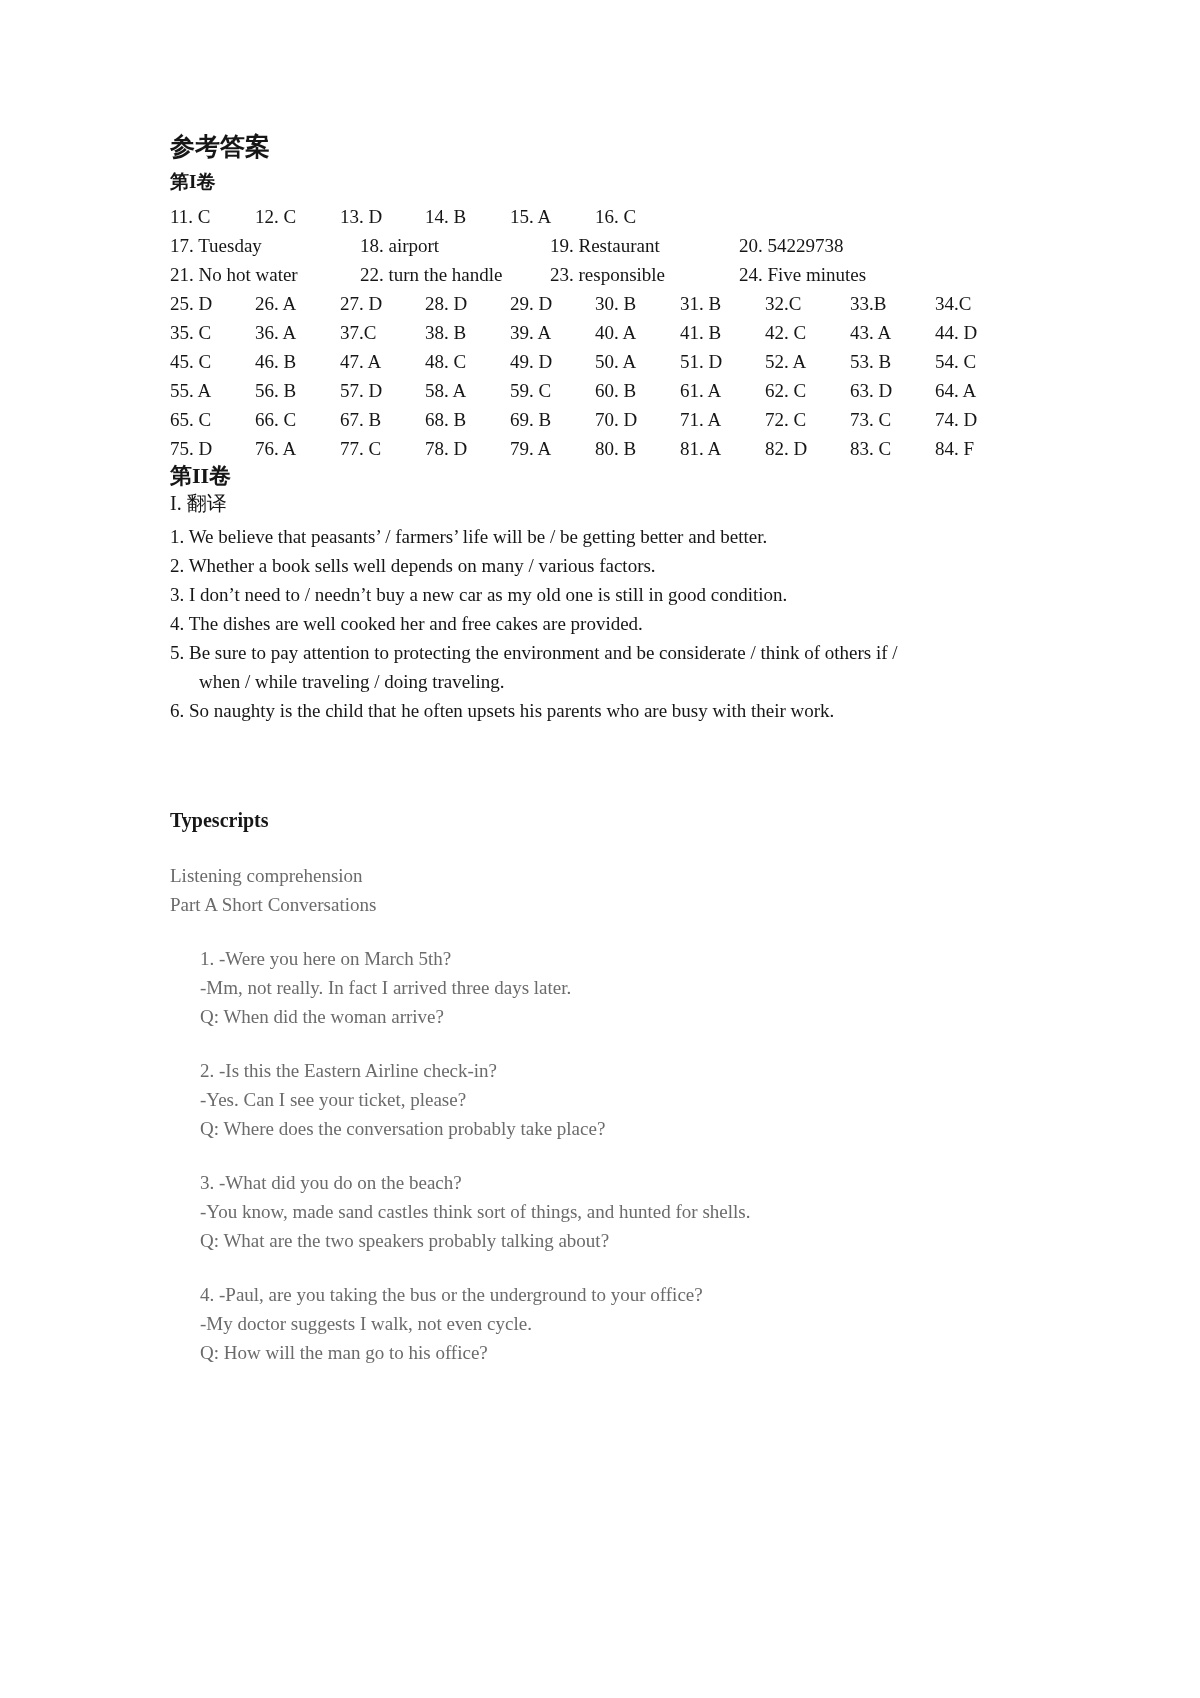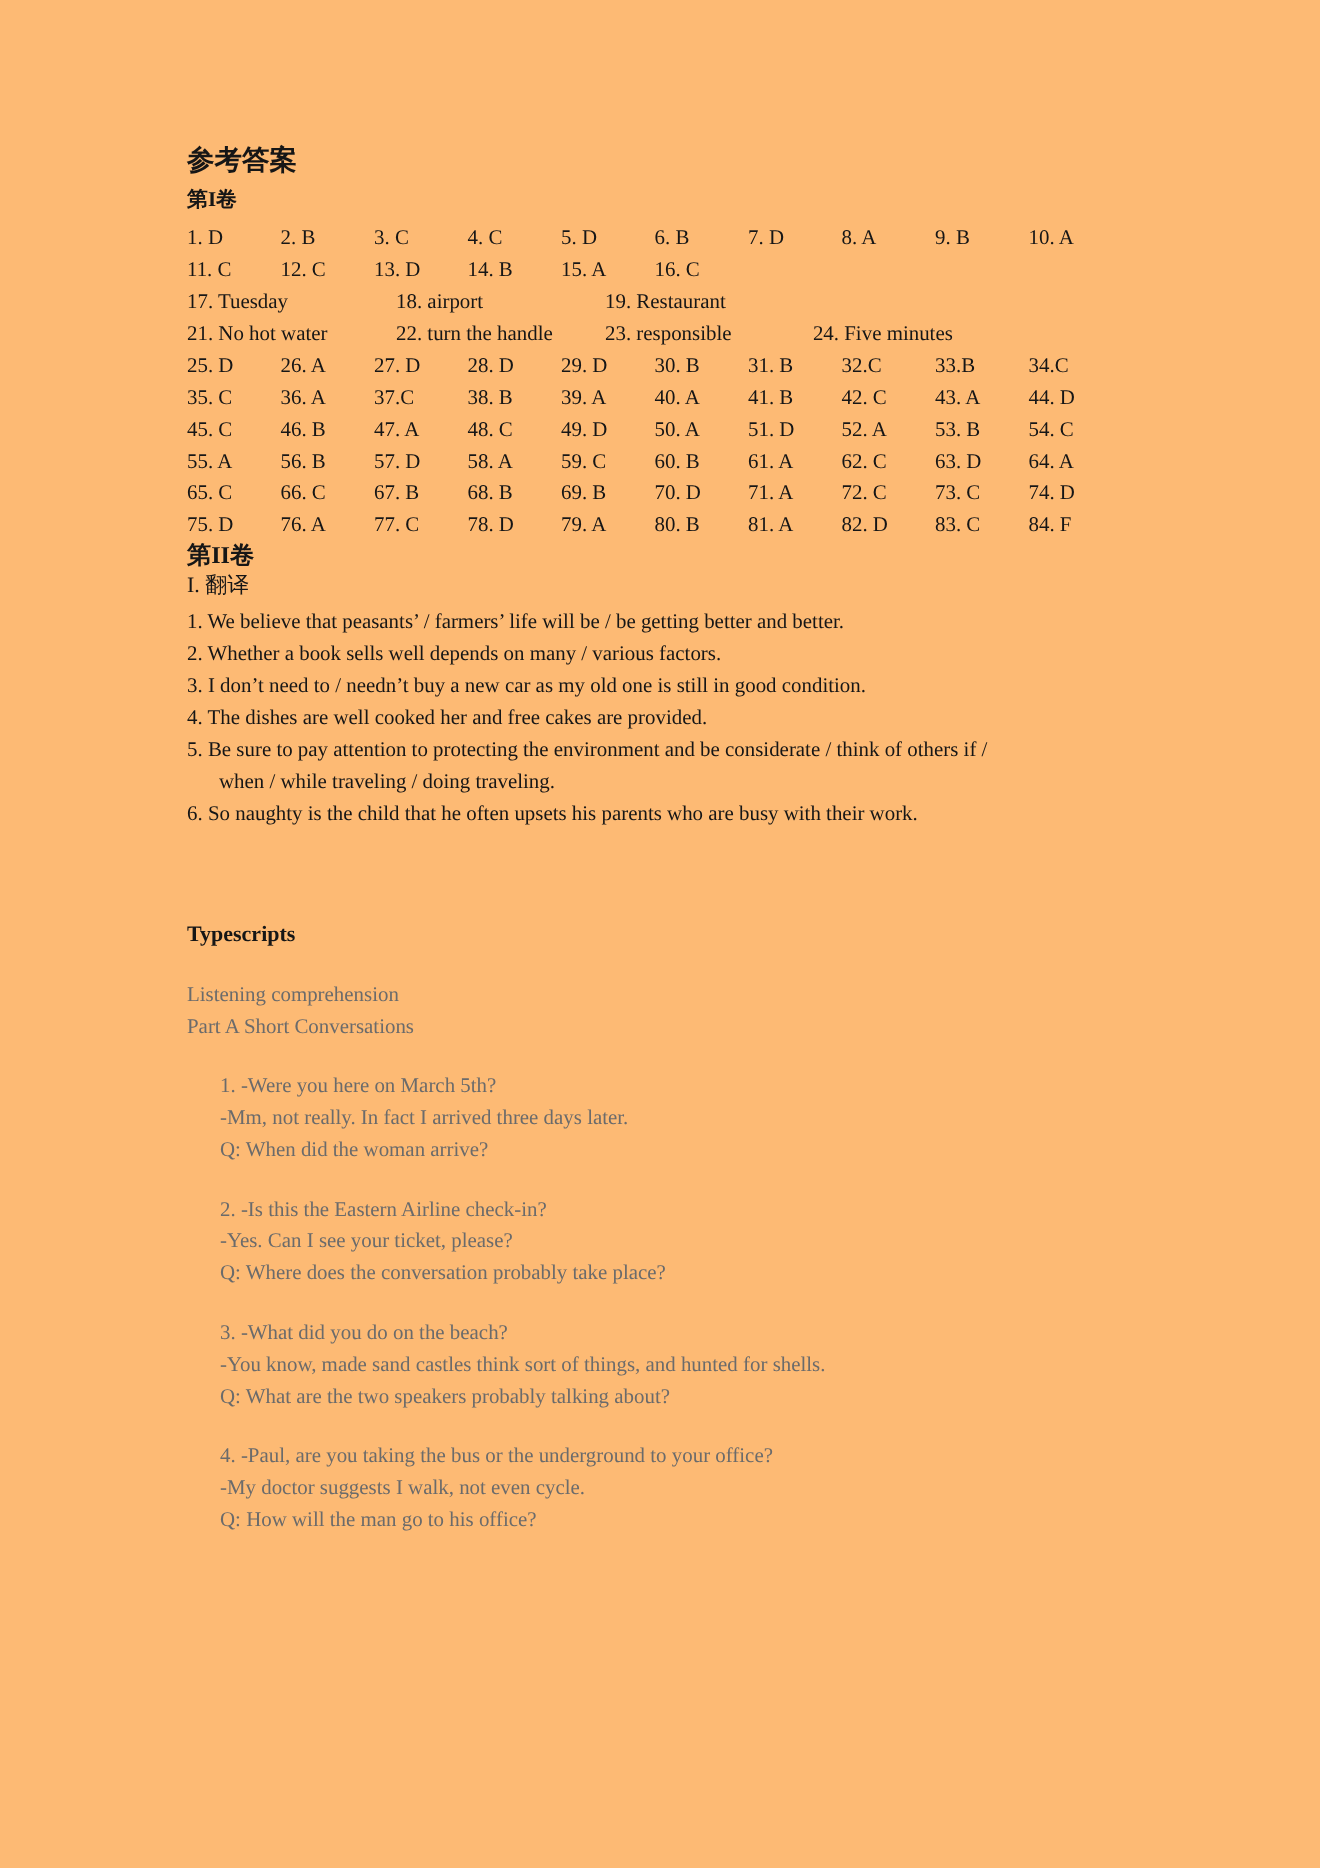--- a/index.html
+++ b/index.html
@@ -1,19 +1,19 @@
 <!DOCTYPE html>
 <html><head>
 <meta charset="utf-8">
 <style>
   html,body{margin:0;padding:0;background:#e8e8e8;}
   .page{
     position:relative;
     width:1200px;height:1698px;
-    background:#fdba74;
+    background:#ffffff;
     margin:0 auto;
     overflow:hidden;
     font-family:"Liberation Serif","DejaVu Serif",serif;
     color:#161616;
   }
   .content{position:absolute;left:170px;top:132px;width:890px;}
   .title{font-size:25px;font-weight:700;line-height:30px;margin:0 0 6px;}
   .part{font-size:19px;font-weight:700;line-height:28px;margin:0 0 6px;}
   .part2{font-size:22px;font-weight:700;line-height:26px;margin:0;}
   .grid{display:grid;line-height:29px;font-size:19px;}
@@ -32,43 +32,32 @@
 </head>
 <body>
 
 <div class="page">
   <main class="content">
 
     <h1 class="title">参考答案</h1>
     <h2 class="part">第I卷</h2>
 
     <div class="grid g10">
-        <span class="cell">1. D</span>
-        <span class="cell">2. B</span>
-        <span class="cell">3. C</span>
-        <span class="cell">4. C</span>
-        <span class="cell">5. D</span>
-        <span class="cell">6. B</span>
-        <span class="cell">7. D</span>
-        <span class="cell">8. A</span>
-        <span class="cell">9. B</span>
-        <span class="cell">10. A</span>
-      </div>
-    <div class="grid g10">
         <span class="cell">11. C</span>
         <span class="cell">12. C</span>
         <span class="cell">13. D</span>
         <span class="cell">14. B</span>
         <span class="cell">15. A</span>
         <span class="cell">16. C</span>
       </div>
     <div class="grid g4">
         <span class="cell">17. Tuesday</span>
         <span class="cell">18. airport</span>
         <span class="cell">19. Restaurant</span>
+        <span class="cell">20. 54229738</span>
       </div>
     <div class="grid g4">
         <span class="cell">21. No hot water</span>
         <span class="cell">22. turn the handle</span>
         <span class="cell">23. responsible</span>
         <span class="cell">24. Five minutes</span>
       </div>
     <div class="grid g10">
         <span class="cell">25. D</span>
         <span class="cell">26. A</span>

